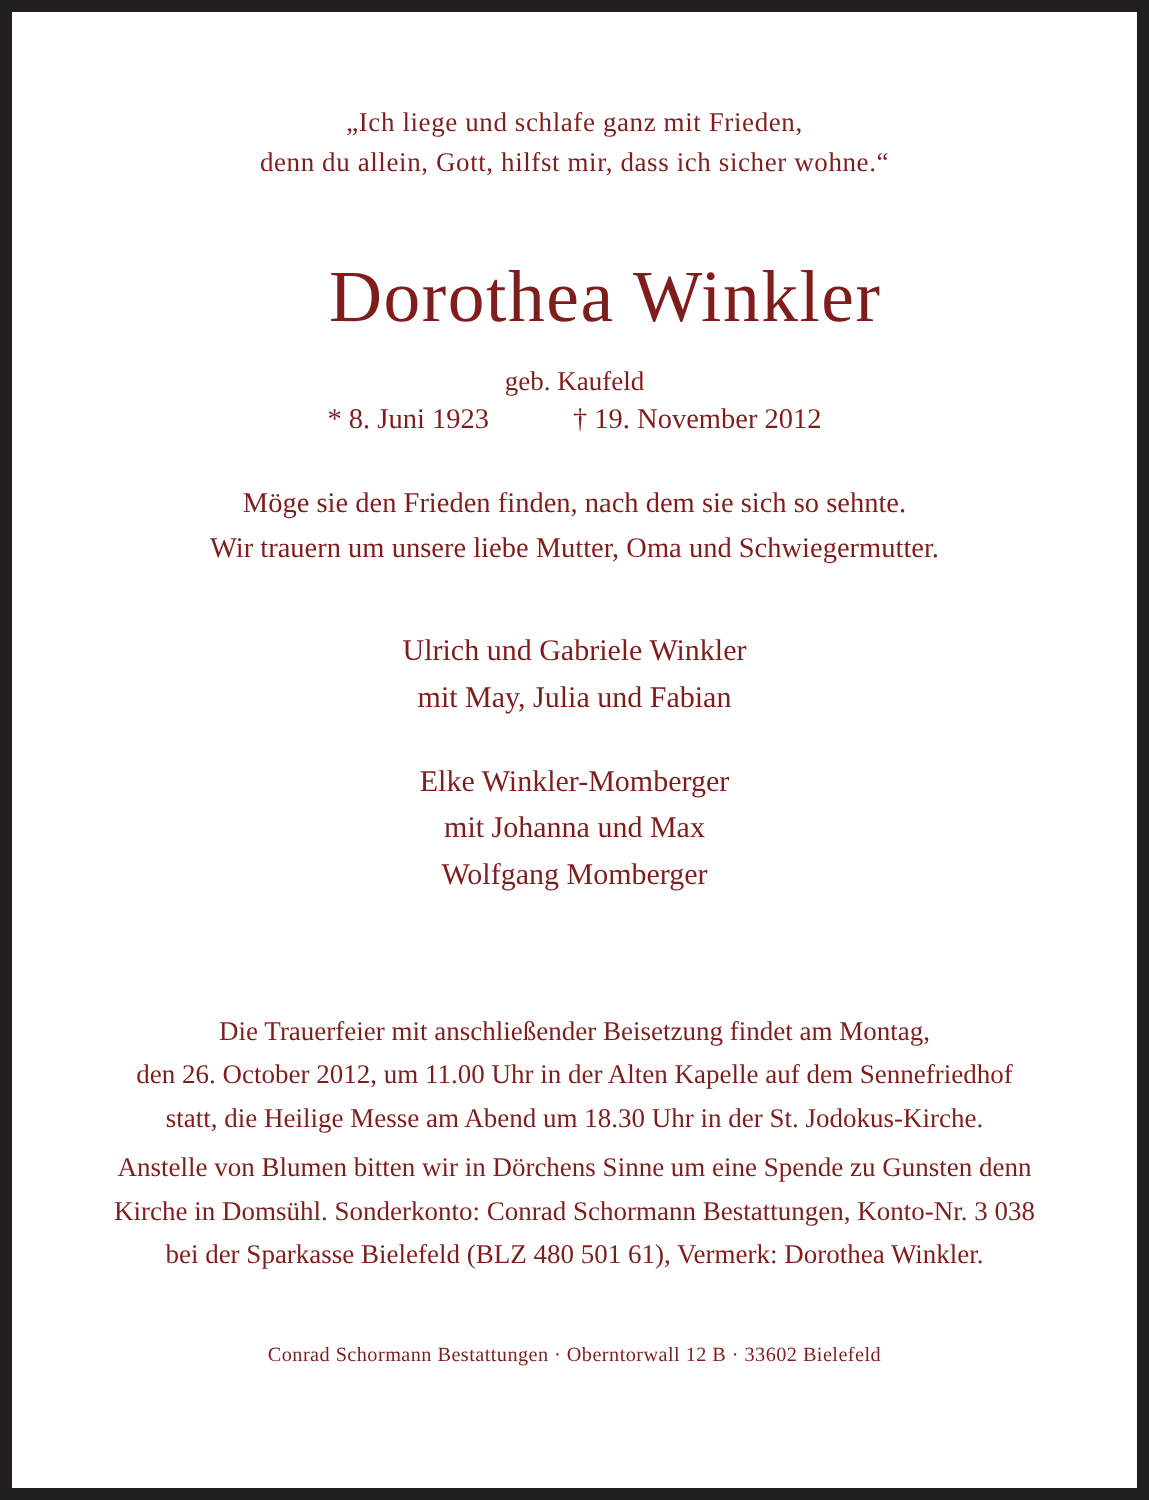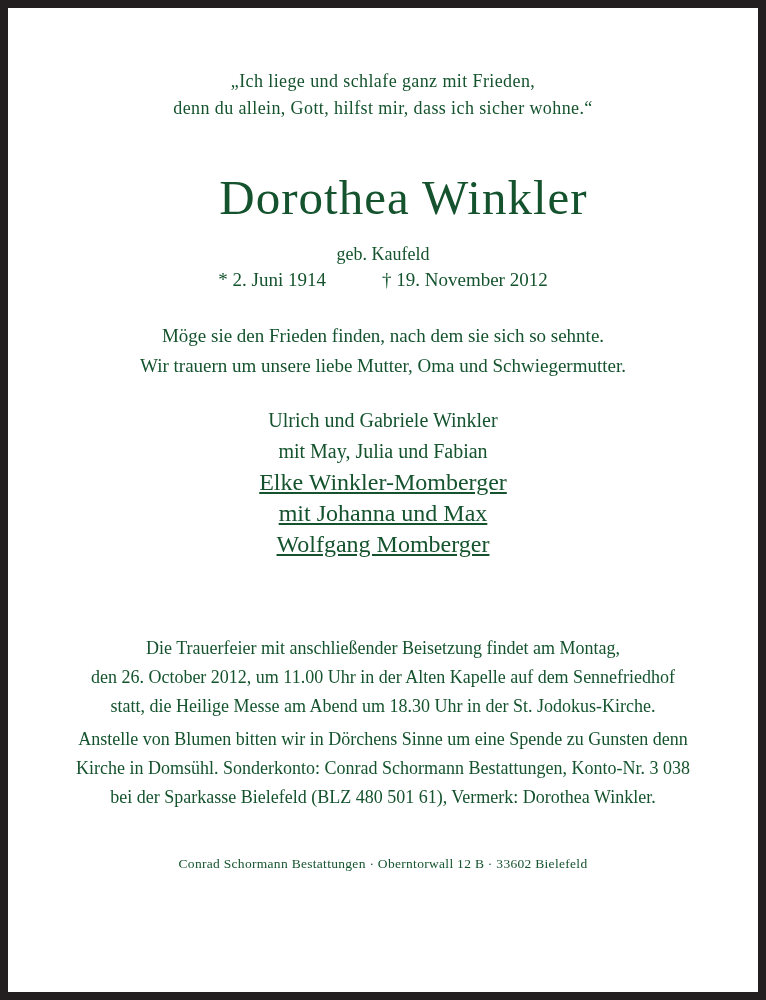--- a/index.html
+++ b/index.html
@@ -8,21 +8,21 @@
     background: #ffffff;
   }
   .sheet {
     position: relative;
     width: 766px;
     height: 1000px;
     box-sizing: border-box;
     border: 8px solid #231f20;
     background: #ffffff;
     font-family: "Liberation Serif", "DejaVu Serif", serif;
-    color: #14532d;
+    color: #7f1d1d;
     overflow: hidden;
   }
   .center { text-align: center; }
 
   .quote {
     margin-top: 60px;
     font-size: 18px;
     line-height: 27px;
     letter-spacing: 0.4px;
   }
@@ -50,29 +50,28 @@
     line-height: 26px;
   }
 
   .mourning {
     margin-top: 28px;
     font-size: 19px;
     line-height: 30px;
   }
 
   .family-group-1 {
-    margin-top: 24px;
+    margin-top: 38px;
     font-size: 20px;
     line-height: 31px;
   }
   .family-group-2 {
-    margin-top: 0;
-    font-size: 24px;
+    margin-top: 25px;
+    font-size: 20px;
     line-height: 31px;
-    text-decoration: underline;
   }
 
   .funeral {
     margin-top: 74px;
     font-size: 18px;
     line-height: 29px;
   }
 
   .donation {
     margin-top: 4px;
@@ -95,21 +94,21 @@
   <div class="quote center">
     <div>„Ich liege und schlafe ganz mit Frieden,</div>
     <div>denn du allein, Gott, hilfst mir, dass ich sicher wohne.“</div>
   </div>
 
   <h1 class="name center">Dorothea Winkler</h1>
 
   <div class="maiden center">geb. Kaufeld</div>
 
   <div class="dates">
-    <span>* 2. Juni 1914</span>
+    <span>* 8. Juni 1923</span>
     <span>† 19. November 2012</span>
   </div>
 
   <div class="mourning center">
     <div>Möge sie den Frieden finden, nach dem sie sich so sehnte.</div>
     <div>Wir trauern um unsere liebe Mutter, Oma und Schwiegermutter.</div>
   </div>
 
   <div class="family-group-1 center">
     <div>Ulrich und Gabriele Winkler</div>

